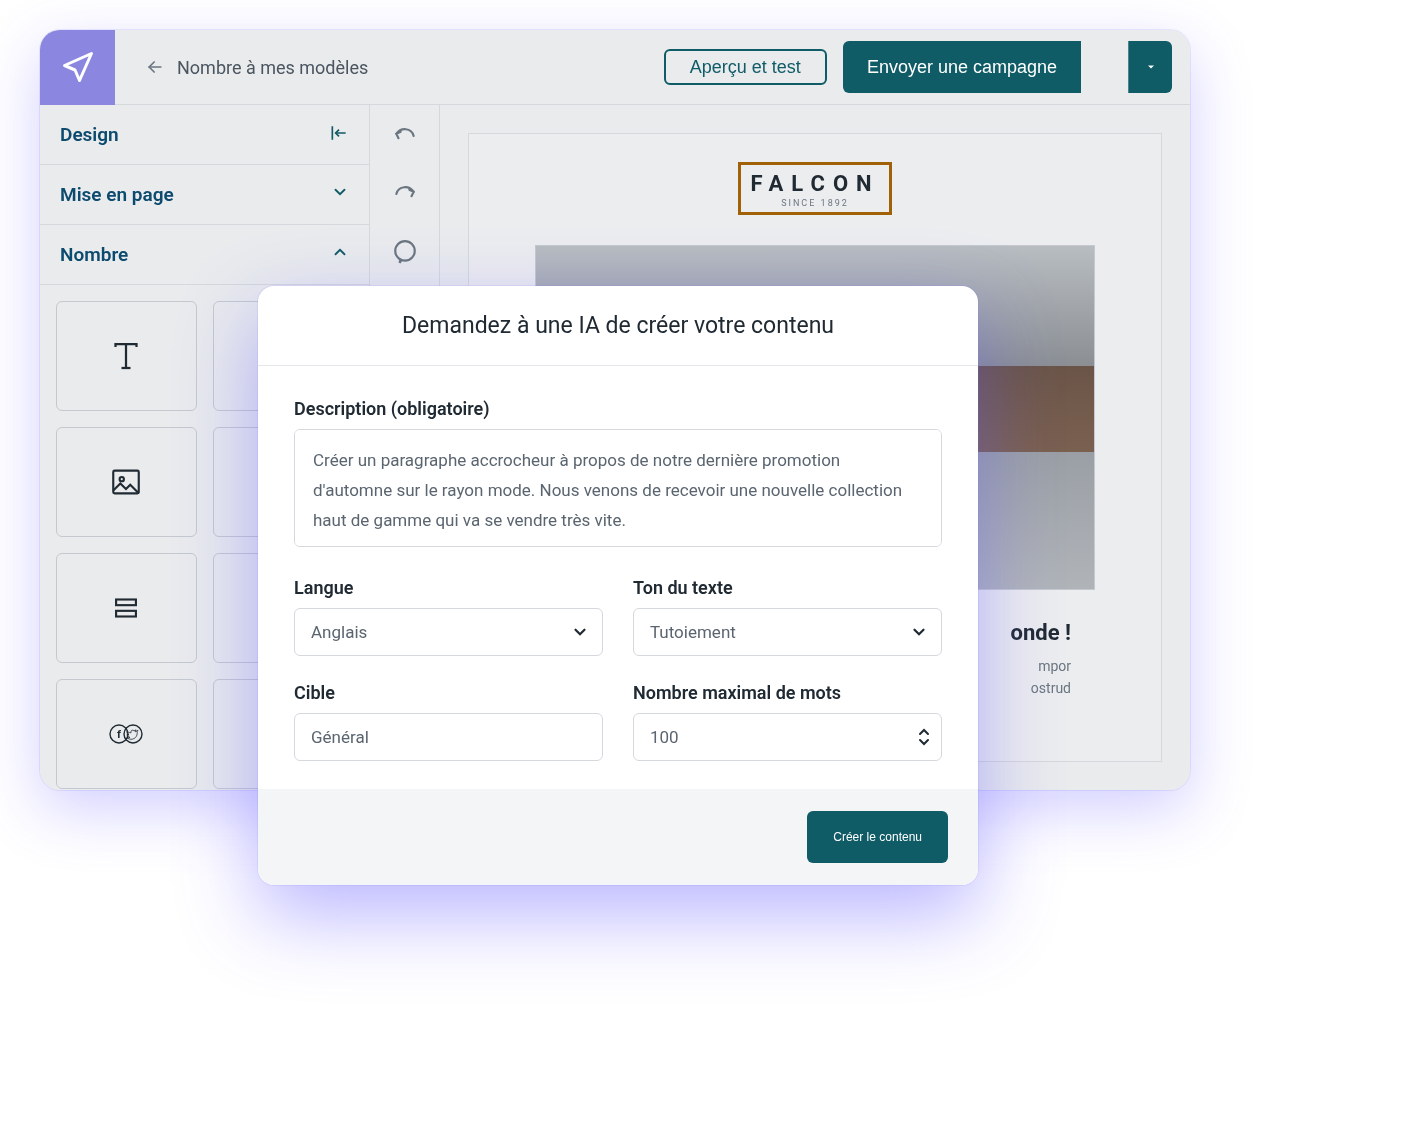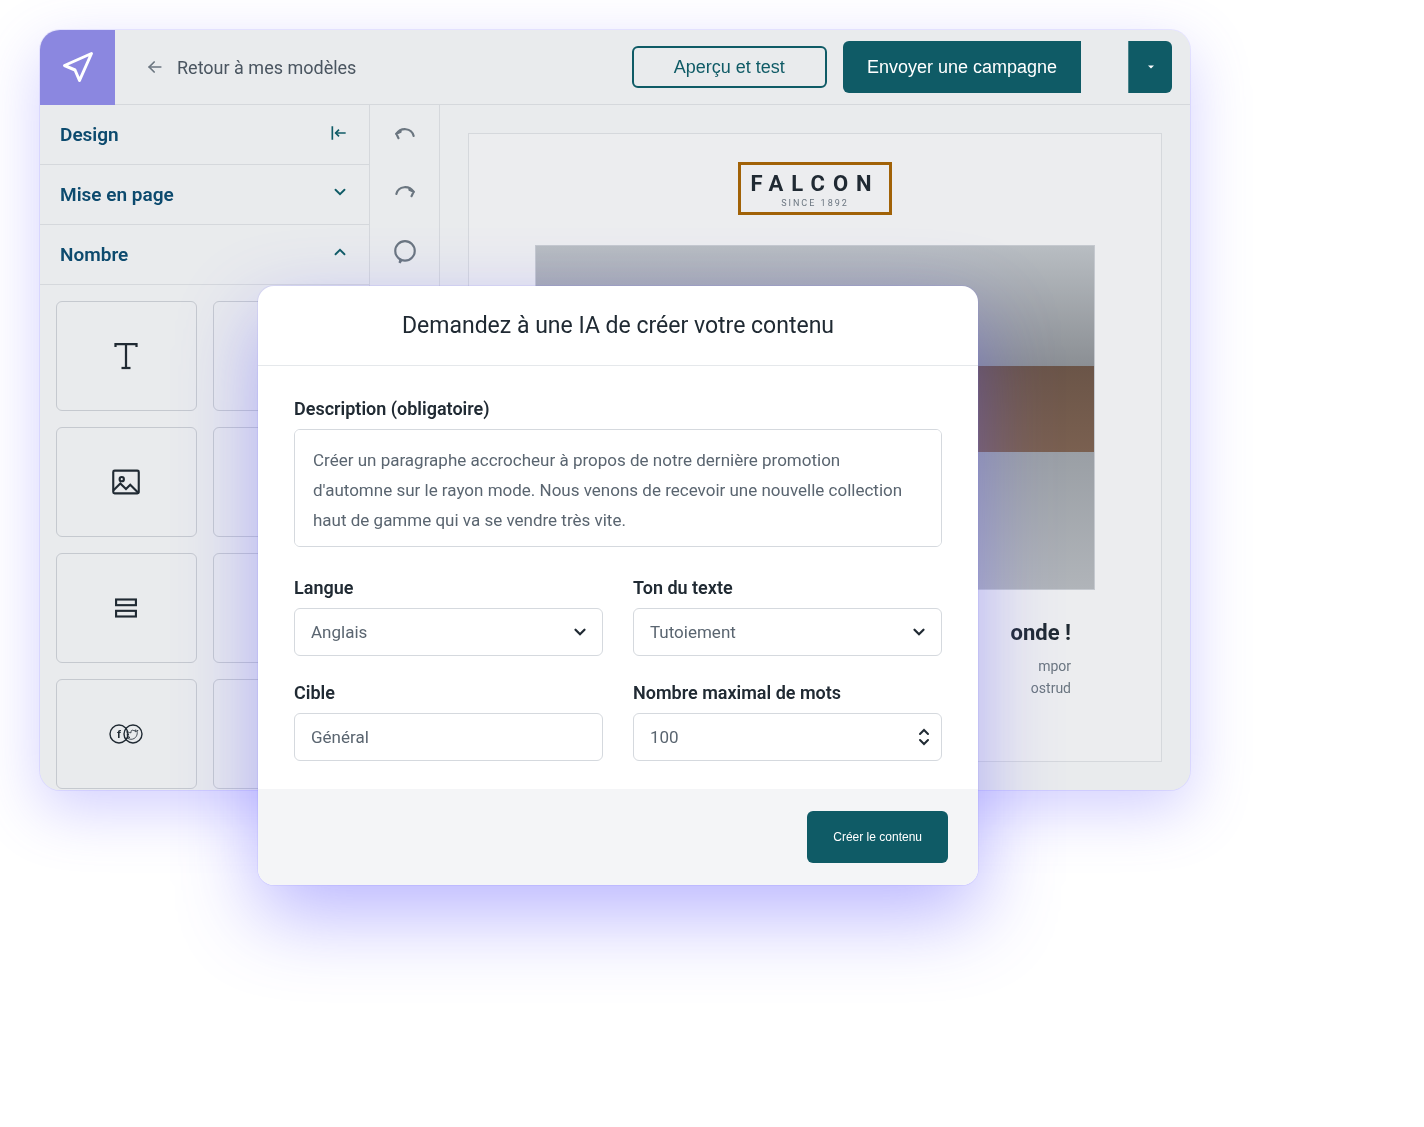--- a/index.html
+++ b/index.html
@@ -41,22 +41,22 @@
     display: flex;
     align-items: center;
     gap: 12px;
     margin-left: 30px;
     color: #4a5560;
     font-size: 18px;
     cursor: pointer;
   }
   .topbar-spacer { flex: 1; }
   .btn-outline {
-    height: 42px;
-    padding: 0 40px;
+    height: 36px;
+    padding: 0 24px;
     border: 2px solid #0f5b66;
     background: transparent;
     color: #0f5b66;
     font-size: 18px;
     font-weight: 500;
     border-radius: 6px;
     margin-right: 16px;
     cursor: pointer;
   }
   .btn-primary-group {
@@ -301,21 +301,21 @@
     <div class="logo-box">
       <svg width="36" height="36" viewBox="0 0 24 24" fill="none" stroke="#fff" stroke-width="2" stroke-linejoin="round" stroke-linecap="round">
         <path d="M21 3 3 11l7 3 3 7 8-18z"></path>
       </svg>
     </div>
     <div class="back-link">
       <svg width="20" height="20" viewBox="0 0 24 24" fill="none" stroke="#6b7680" stroke-width="2" stroke-linecap="round">
         <path d="M19 12H5"></path>
           <path d="M11 18l-6-6 6-6"></path>
       </svg>
-      <span>Retour à mes modèles</span>
+      <span>Nombre à mes modèles</span>
     </div>
     <div class="topbar-spacer"></div>
     <button class="btn-outline">Aperçu et test</button>
     <div class="btn-primary-group">
       <button class="btn-primary">Envoyer une campagne</button>
       <button class="btn-primary-drop">
         <svg width="12" height="12" viewBox="0 0 24 24" fill="#fff">
             <path d="M6 9l6 6 6-6z"></path>
           </svg>
       </button>

